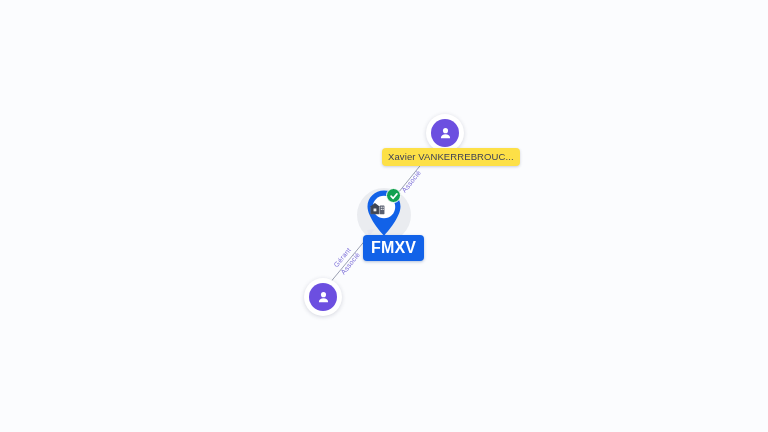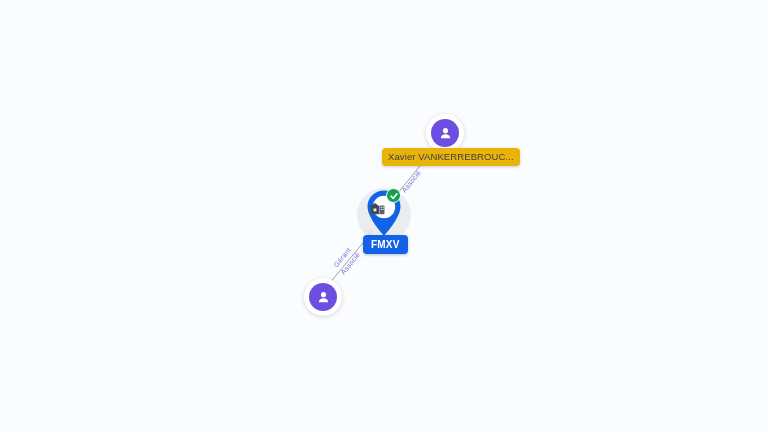--- a/index.html
+++ b/index.html
@@ -51,21 +51,21 @@
     background: #6c4fe0;
     display: flex;
     align-items: center;
     justify-content: center;
   }
   .person-avatar svg { display: block; }
 
   
   .node-label {
     position: absolute;
-    background: #eab308;
+    background: #fde047;
     border-radius: 4px;
     box-shadow: 0 1px 3px rgba(40,44,80,0.22);
     font-size: 9.5px;
     color: #3b3f56;
     padding: 3px 6px 3.5px 6px;
     white-space: nowrap;
     letter-spacing: 0.1px;
     line-height: 11px;
   }
 
@@ -115,21 +115,21 @@
     align-items: center;
     justify-content: center;
   }
   .verified-badge svg { display: block; }
 
   .company-label {
     position: absolute;
     background: #1262e8;
     color: #ffffff;
     border-radius: 4px;
-    font-size: 10px;
+    font-size: 16px;
     font-weight: bold;
     padding: 3.5px 8px 4px 8px;
     white-space: nowrap;
     box-shadow: 0 1px 3px rgba(18,60,130,0.3);
     letter-spacing: 0.2px;
   }
 
   
   .edge-label {
     position: absolute;

